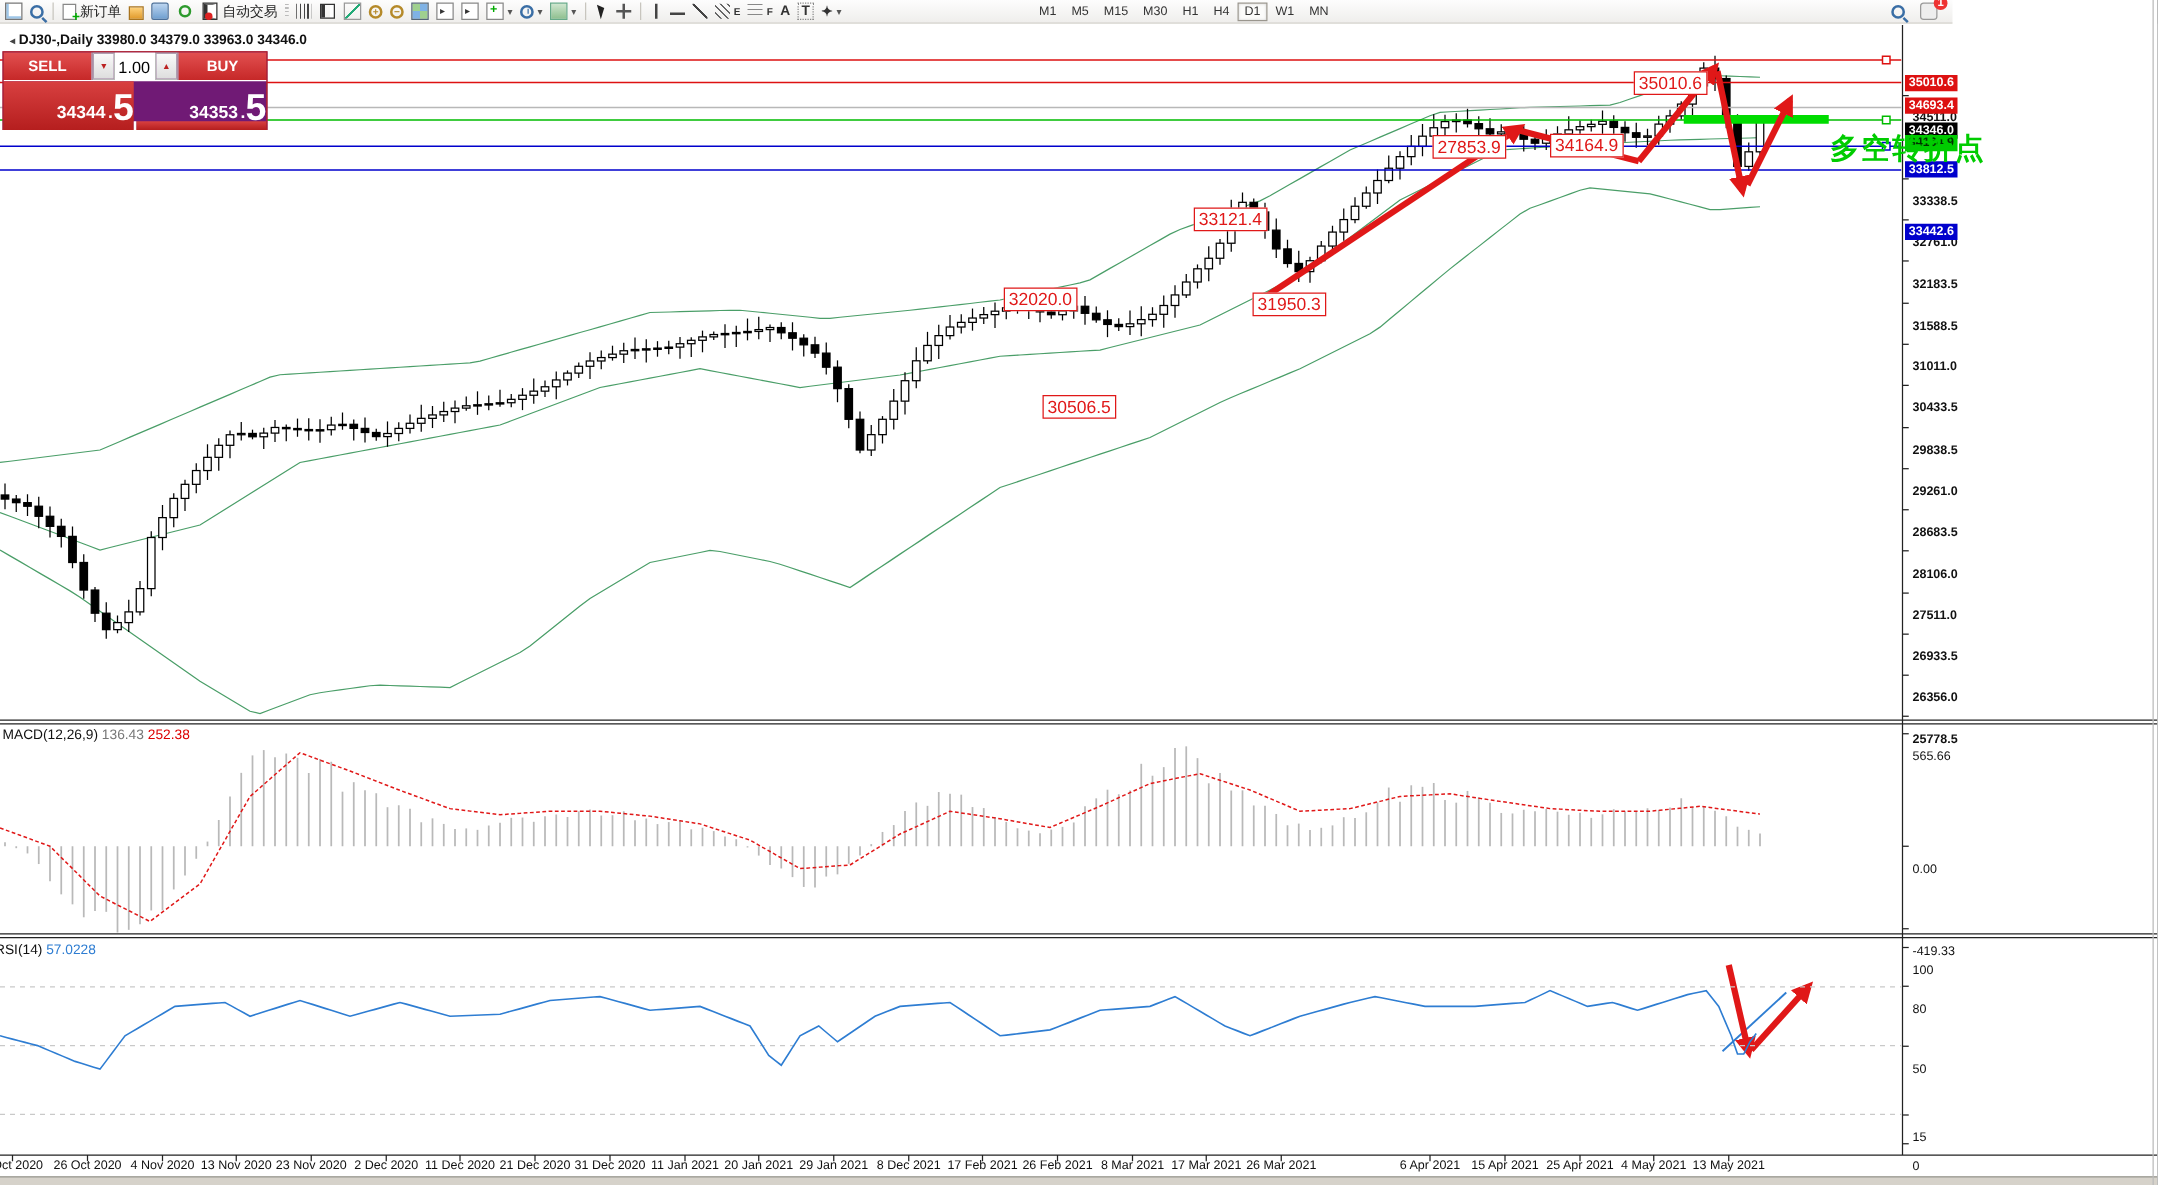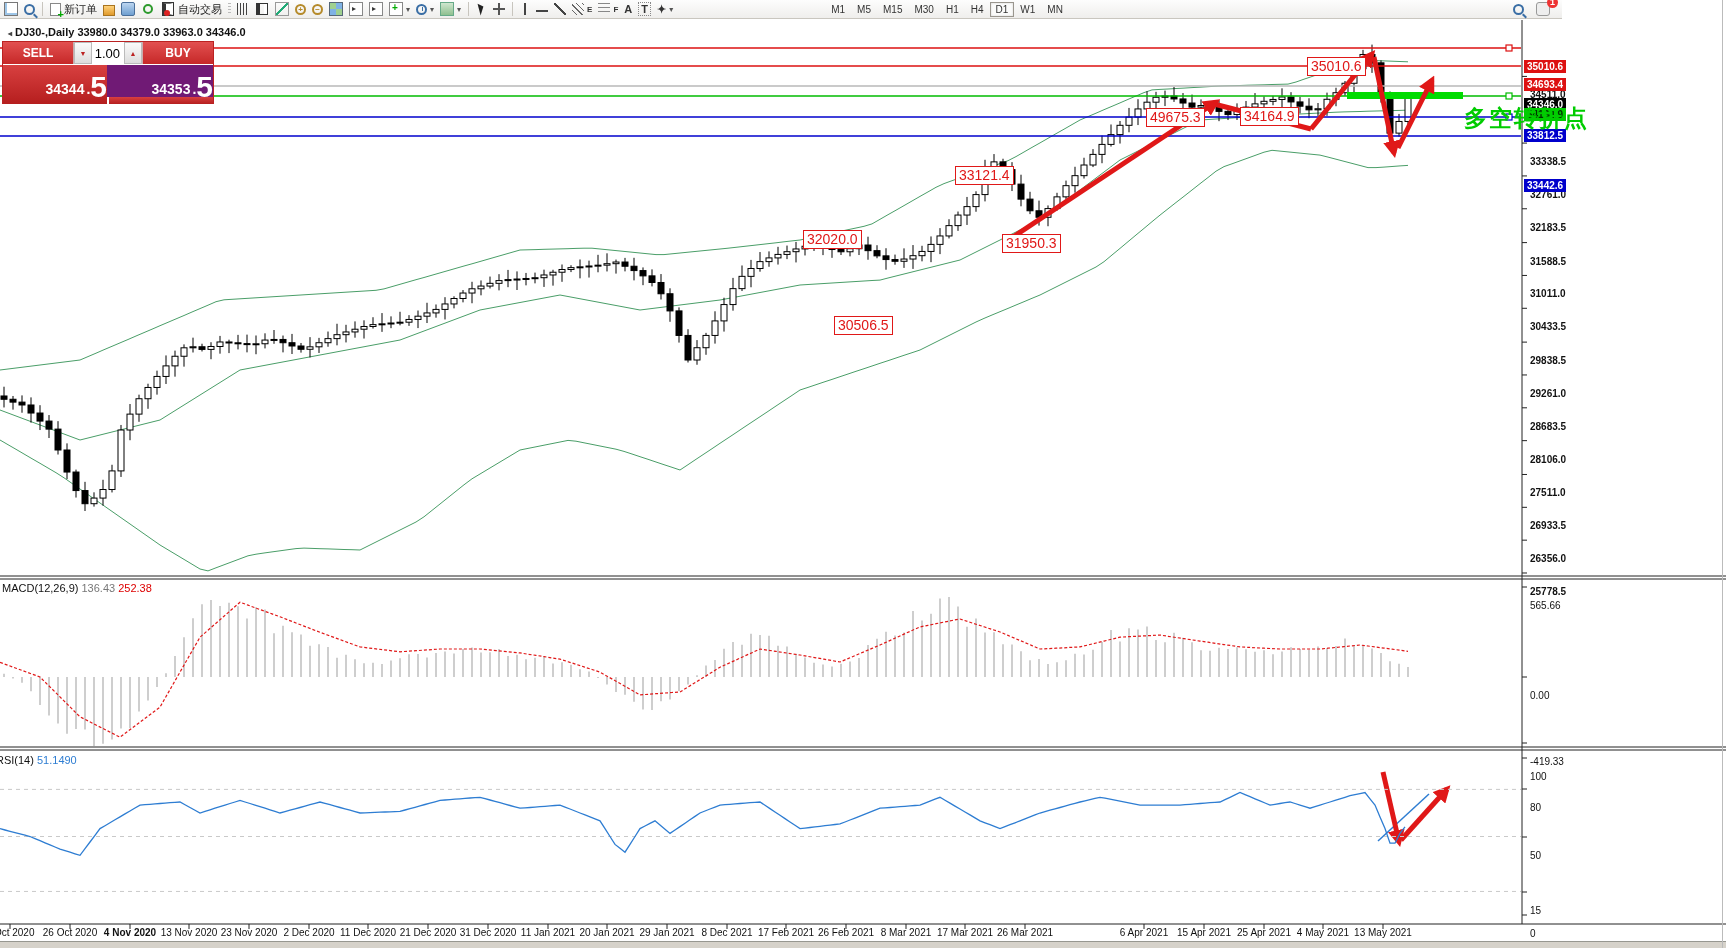--- a/index.html
+++ b/index.html
@@ -791,34 +791,34 @@
         <div class="pq" id="buyq">
             <span class="m">34353</span>
             <span class="d">.</span>
             <span class="b">5</span>
           </div>
       </div>
     </div>
 
     <div id="boxes">
         <div class="abox" style="left: 1307px; top: 38px;">35010.6</div>
-        <div class="abox" style="left: 1146px; top: 89px;">49675.3</div>
+        <div class="abox" style="left: 1146px; top: 89px;">27853.9</div>
         <div class="abox" style="left: 1240px; top: 88px;">34164.9</div>
         <div class="abox" style="left: 955px; top: 147px;">33121.4</div>
         <div class="abox" style="left: 803px; top: 211px;">32020.0</div>
         <div class="abox" style="left: 1002px; top: 215px;">31950.3</div>
         <div class="abox" style="left: 834px; top: 297px;">30506.5</div>
       </div>
     <div class="cn">多空转折点</div>
 
     <div class="indlab" style="left:2px;top:563px;">
       <span>MACD(12,26,9)</span> <span class="v1">136.43</span> <span class="v2">252.38</span>
     </div>
     <div class="indlab" style="left:-4px;top:735px;">
-      <span>RSI(14)</span> <span class="vb">51.1490</span>
+      <span>RSI(14)</span> <span class="vb">57.0228</span>
     </div>
 
     <div id="rticks">
         <div class="ptick" style="top: 76.4106px;">34511.0</div>
         <div class="ptick" style="top: 143.087px;">33338.5</div>
         <div class="ptick" style="top: 175.927px;">32761.0</div>
         <div class="ptick" style="top: 208.768px;">32183.5</div>
         <div class="ptick" style="top: 242.603px;">31588.5</div>
         <div class="ptick" style="top: 275.444px;">31011.0</div>
         <div class="ptick" style="top: 308.284px;">30433.5</div>
@@ -841,21 +841,21 @@
         <div class="ptick" style="top: 743px; font-weight: normal;">-419.33</div>
         <div class="ptick" style="top: 758px; font-weight: normal;">100</div>
         <div class="ptick" style="top: 789px; font-weight: normal;">80</div>
         <div class="ptick" style="top: 837px; font-weight: normal;">50</div>
         <div class="ptick" style="top: 892px; font-weight: normal;">15</div>
         <div class="ptick" style="top: 915px; font-weight: normal;">0</div>
       </div>
     <div id="dates">
         <div class="dlabel" style="left: 10px;">6 Oct 2020</div>
         <div class="dlabel" style="left: 70px;">26 Oct 2020</div>
-        <div class="dlabel" style="left: 130px; font-weight: bold;">4 Nov 2020</div>
+        <div class="dlabel" style="left: 130px;">4 Nov 2020</div>
         <div class="dlabel" style="left: 189px;">13 Nov 2020</div>
         <div class="dlabel" style="left: 249px;">23 Nov 2020</div>
         <div class="dlabel" style="left: 309px;">2 Dec 2020</div>
         <div class="dlabel" style="left: 368px;">11 Dec 2020</div>
         <div class="dlabel" style="left: 428px;">21 Dec 2020</div>
         <div class="dlabel" style="left: 488px;">31 Dec 2020</div>
         <div class="dlabel" style="left: 548px;">11 Jan 2021</div>
         <div class="dlabel" style="left: 607px;">20 Jan 2021</div>
         <div class="dlabel" style="left: 667px;">29 Jan 2021</div>
         <div class="dlabel" style="left: 727px;">8 Dec 2021</div>

